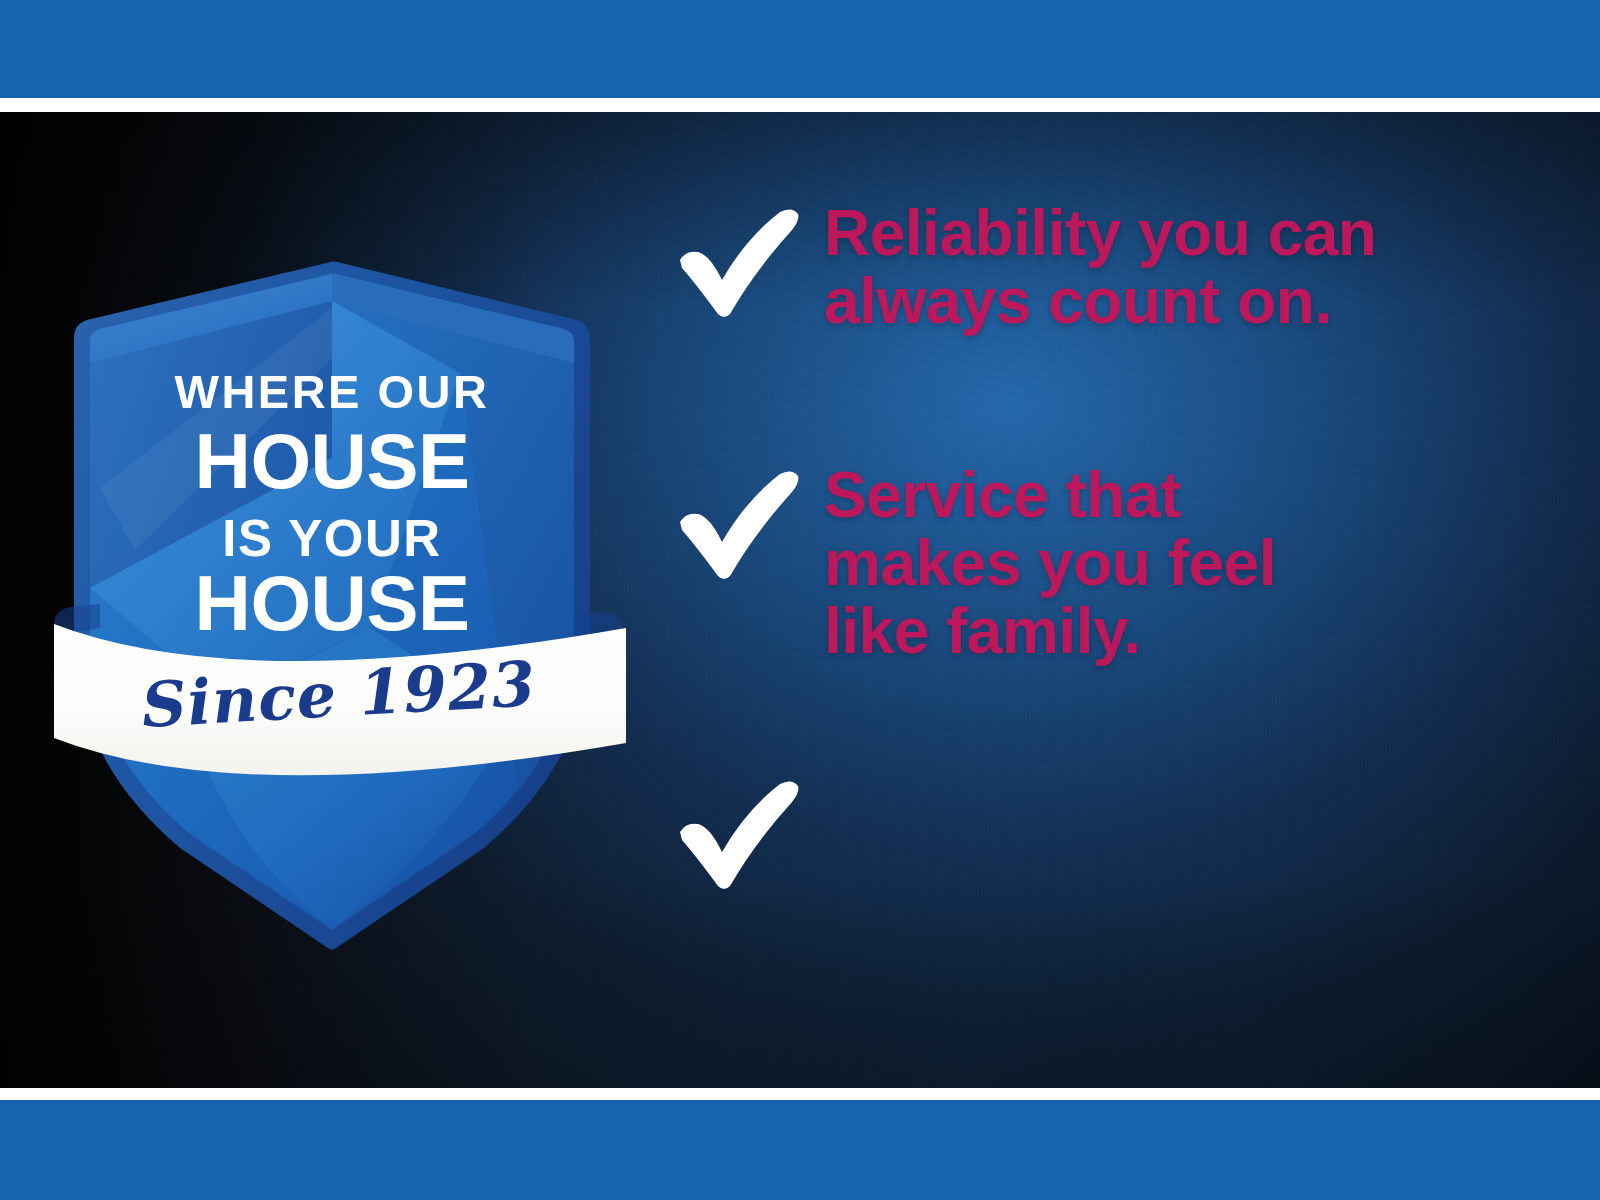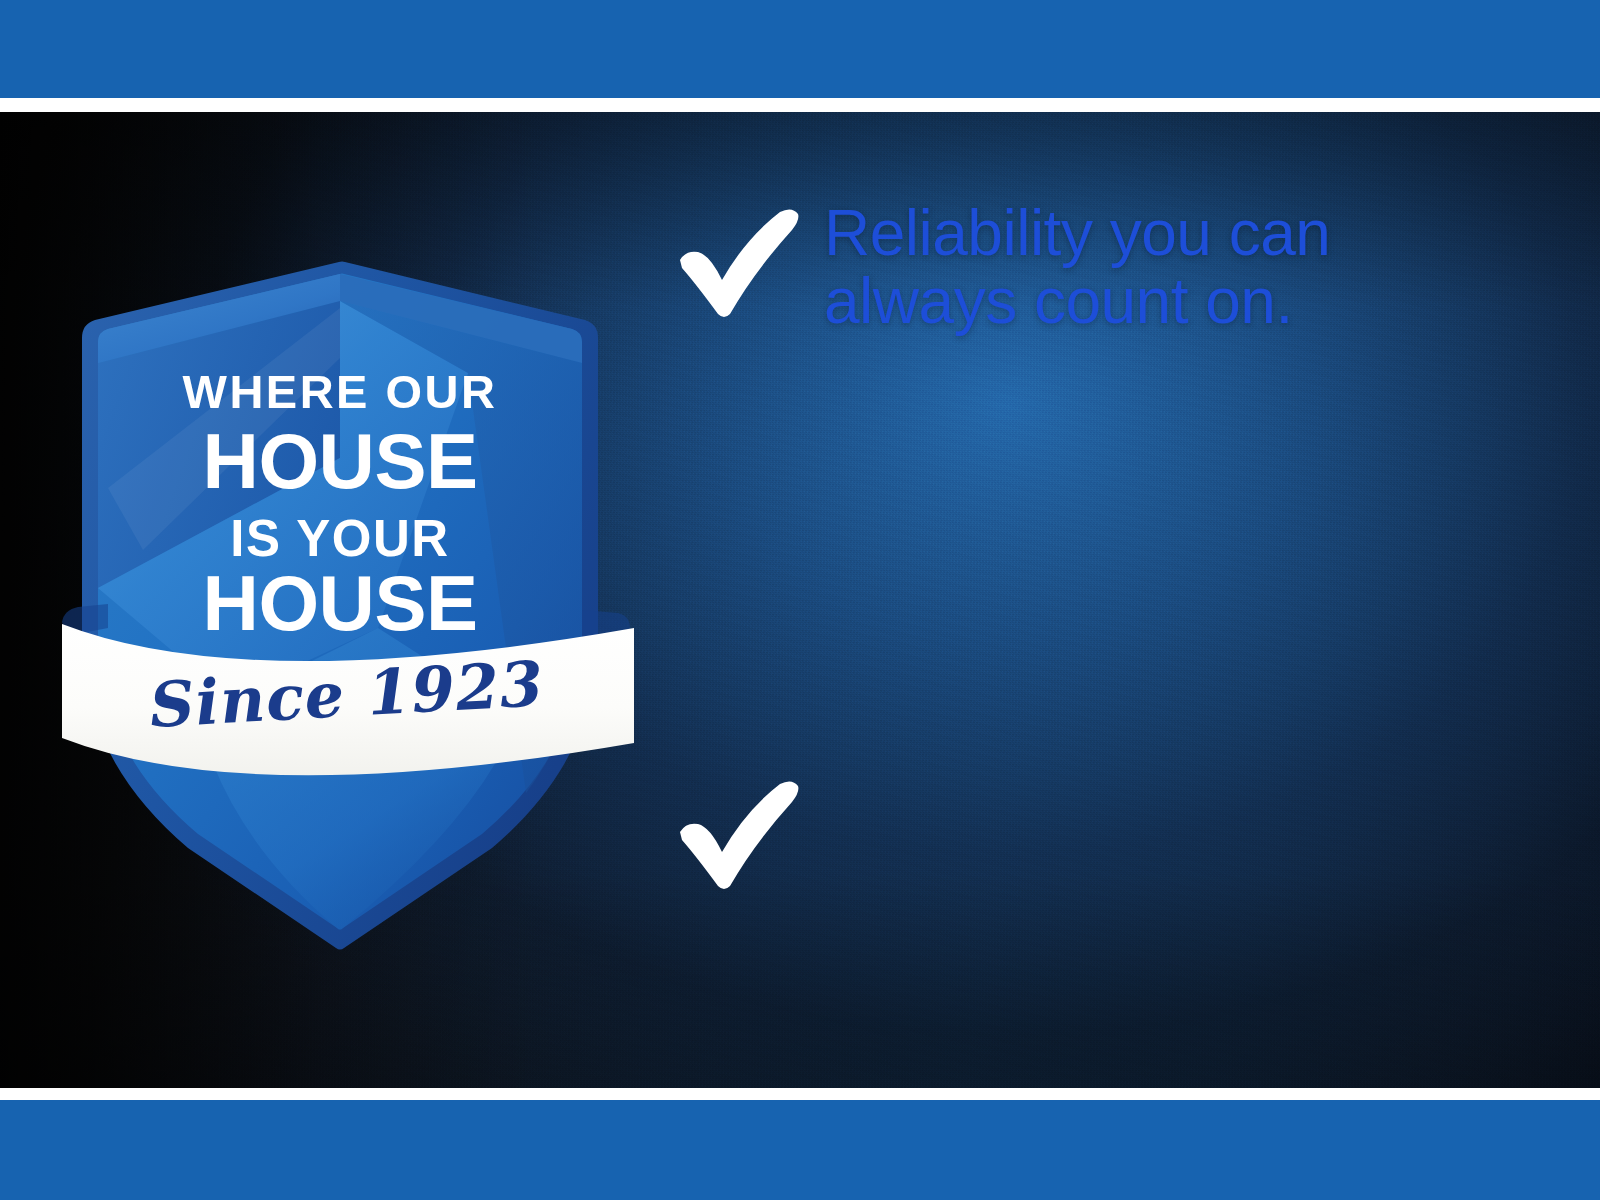--- a/index.html
+++ b/index.html
@@ -39,21 +39,21 @@
   }
   
   .vignette{
     position:absolute;inset:0;pointer-events:none;
     background:linear-gradient(90deg, rgba(0,0,0,.85) 0%, rgba(0,0,0,.55) 9%, rgba(0,0,0,.18) 20%, rgba(0,0,0,0) 34%),
                linear-gradient(0deg, rgba(0,0,0,.35) 0%, rgba(0,0,0,0) 22%),
                linear-gradient(180deg, rgba(0,0,0,.30) 0%, rgba(0,0,0,0) 20%);
   }
 
   
-  .logo{position:absolute;left:48px;top:158px;width:600px;height:800px;}
+  .logo{position:absolute;left:40px;top:158px;width:600px;height:800px;}
   .logo svg{display:block;width:600px;height:800px;overflow:visible;}
 
   .shield-line{
     font-family:"Liberation Sans", sans-serif;
     font-weight:bold;fill:#ffffff;
     text-anchor:middle;
   }
   .sl-where{font-size:47px;letter-spacing:2.5px;}
   .sl-house1{font-size:78px;letter-spacing:-0.5px;}
   .sl-isyour{font-size:51px;letter-spacing:1.5px;}
@@ -77,23 +77,23 @@
   .b2{top:310px;}
   .b3{top:620px;}
 
   .check{
     flex:0 0 auto;
     width:140px;height:118px;margin-right:16px;margin-top:4px;
   }
   .check svg{display:block;width:140px;height:118px;}
 
   .btext{
-    color:#1d4ed8;
+    color:#be185d;
     font-family:"Liberation Sans", sans-serif;
-    font-weight:normal;
+    font-weight:bold;
     font-size:64px;
     line-height:1.06;
     letter-spacing:-0.5px;
     text-shadow:0 2px 6px rgba(0,0,0,.25);
     white-space:pre-line;
     padding-top:2px;
   }
 </style>
 </head>
 <body>
@@ -208,20 +208,32 @@
         <svg viewBox="0 0 140 118" xmlns="http://www.w3.org/2000/svg">
           <path d="M12 58 Q 18 48 30 50 Q 42 53 54 78 Q 78 36 112 10
                    Q 124 4 130 12 Q 132 18 124 28
                    Q 86 70 62 112 Q 56 118 50 112 Q 28 82 14 66 Z" fill="#FFFFFF"></path>
         </svg>
       </span>
       <span class="btext">Reliability you can
 always count on.</span>
     </div>
 
+    <div class="benefit b2">
+      <span class="check">
+        <svg viewBox="0 0 140 118" xmlns="http://www.w3.org/2000/svg">
+          <path d="M12 58 Q 18 48 30 50 Q 42 53 54 78 Q 78 36 112 10
+                   Q 124 4 130 12 Q 132 18 124 28
+                   Q 86 70 62 112 Q 56 118 50 112 Q 28 82 14 66 Z" fill="#FFFFFF"></path>
+        </svg>
+      </span>
+      <span class="btext">Service that
+makes you feel
+like family.</span>
+    </div>
 
     <div class="benefit b3">
       <span class="check">
         <svg viewBox="0 0 140 118" xmlns="http://www.w3.org/2000/svg">
           <path d="M12 58 Q 18 48 30 50 Q 42 53 54 78 Q 78 36 112 10
                    Q 124 4 130 12 Q 132 18 124 28
                    Q 86 70 62 112 Q 56 118 50 112 Q 28 82 14 66 Z" fill="#FFFFFF"></path>
         </svg>
       </span>
     </div>

